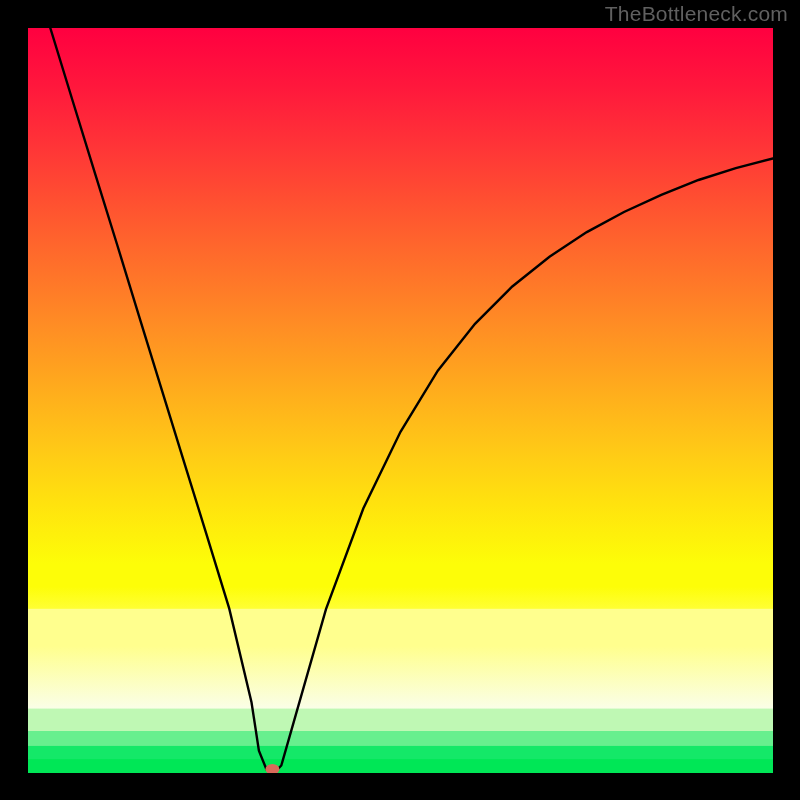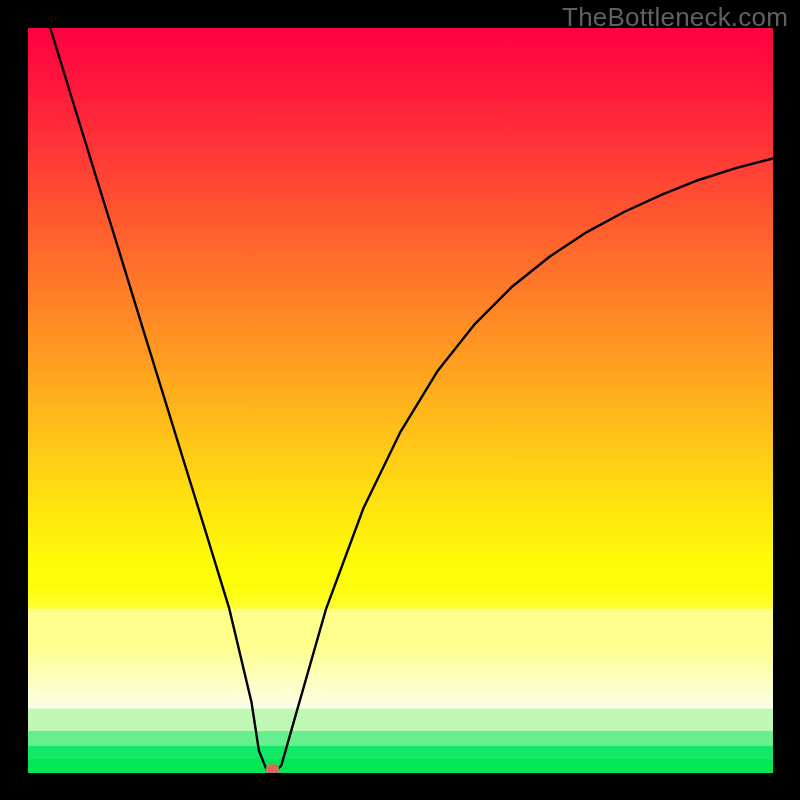--- a/index.html
+++ b/index.html
@@ -11,21 +11,21 @@
   .wrap {
     position: relative;
     width: 800px;
     height: 800px;
   }
   .watermark {
     position: absolute;
     top: 2px;
     right: 12px;
     color: #606060;
-    font-size: 26px;
+    font-size: 21px;
     font-weight: 500;
     letter-spacing: 0.2px;
     z-index: 3;
   }
   svg {
     position: absolute;
     top: 0;
     left: 0;
     display: block;
   }

